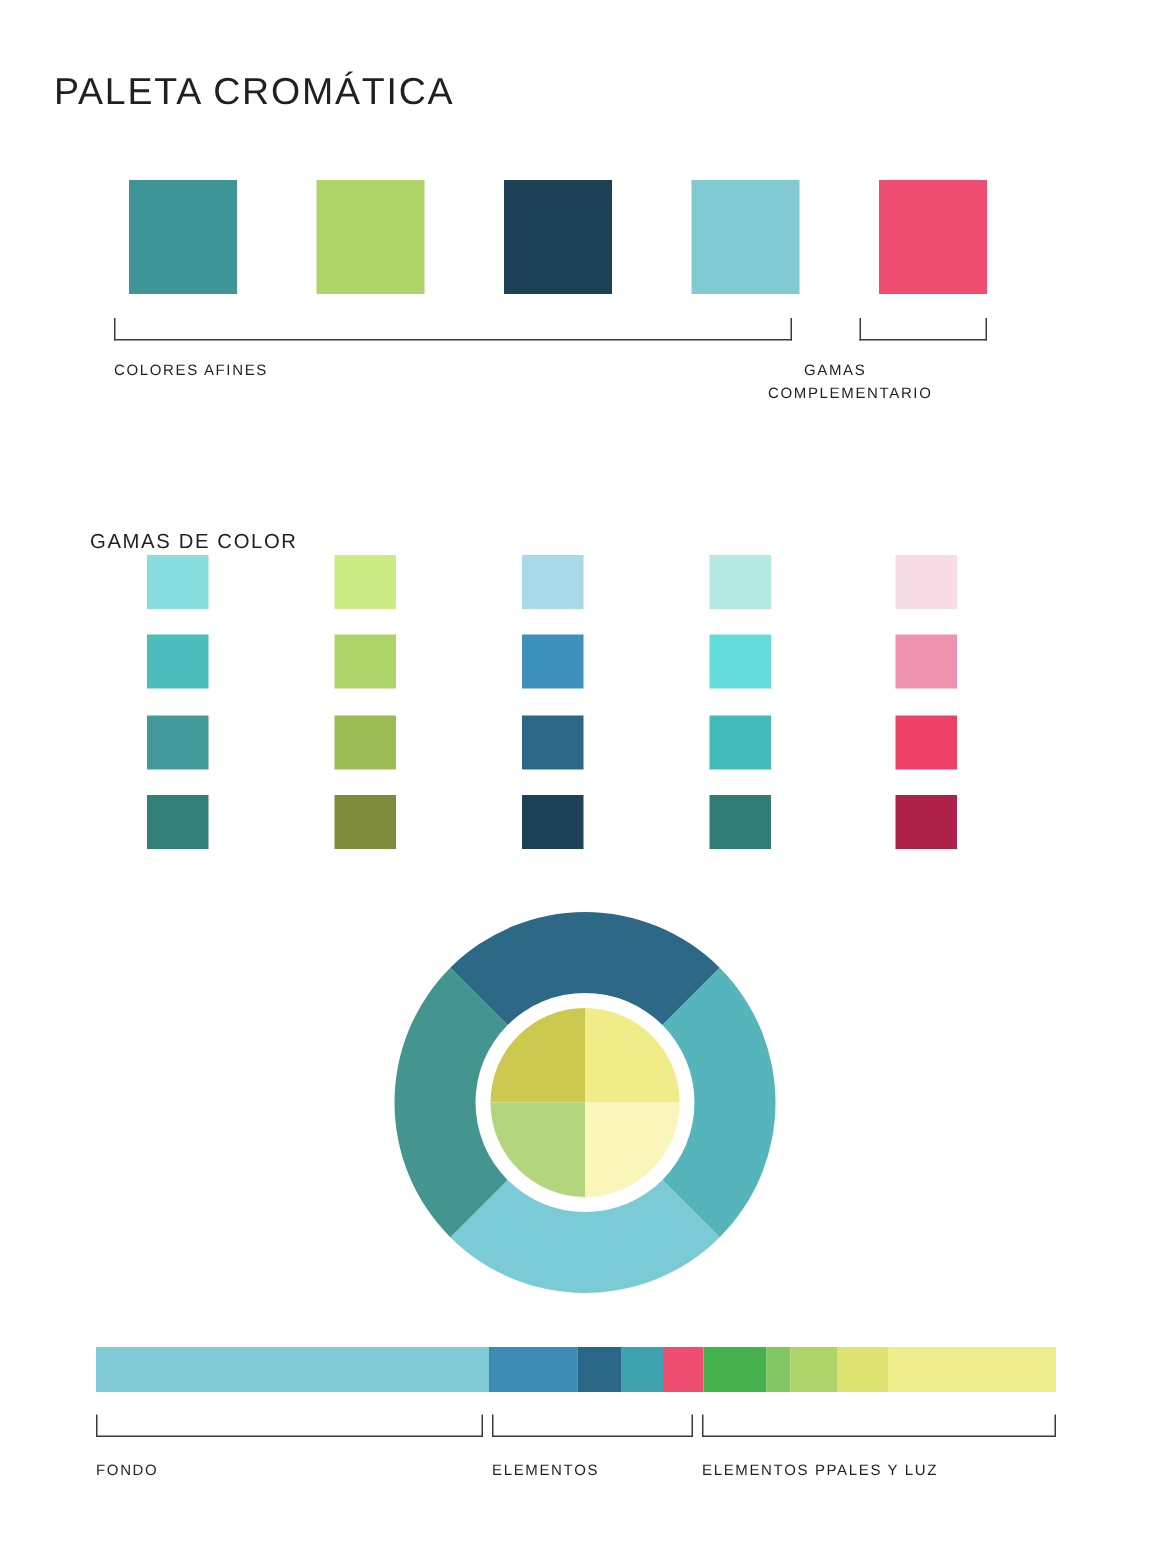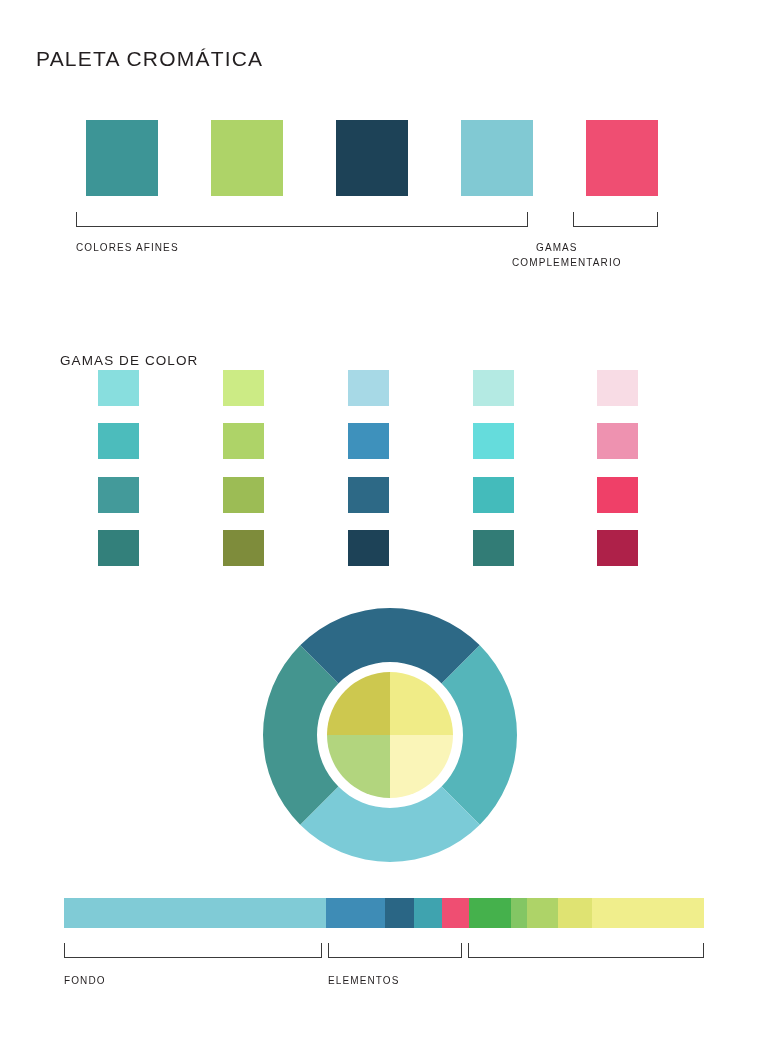--- a/index.html
+++ b/index.html
@@ -12,21 +12,21 @@
     color: #231f20;
     position: relative;
     overflow: hidden;
   }
 
   
   .page-title {
     position: absolute;
     left: 36px;
     top: 47px;
-    font-size: 21px;
+    font-size: 25px;
     letter-spacing: 1.2px;
     font-weight: 400;
     color: #231f20;
   }
 
   
   .main-swatches {
     position: absolute;
     left: 86px;
     top: 120px;
@@ -193,13 +193,14 @@
   </div>
 
 <div class="bottom-brackets">
   <div class="bracket" style="left:64px; top:0px; width:258px;"></div>
   <div class="bracket-label" style="left:64px; top:30px; width:258px;">FONDO</div>
 
   <div class="bracket" style="left:328px; top:0px; width:134px;"></div>
   <div class="bracket-label" style="left:328px; top:30px; width:134px;">ELEMENTOS</div>
 
   <div class="bracket" style="left:468px; top:0px; width:236px;"></div>
+  <div class="bracket-label" style="left:468px; top:30px; width:236px;">ELEMENTOS PPALES Y LUZ</div>
 </div>
 
 </body></html>

